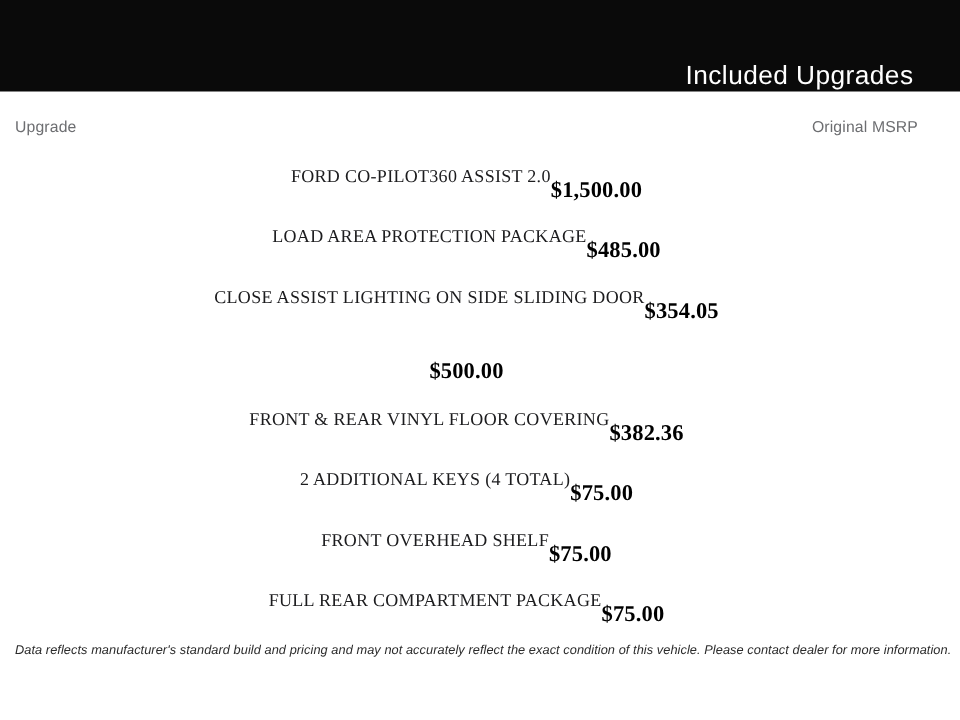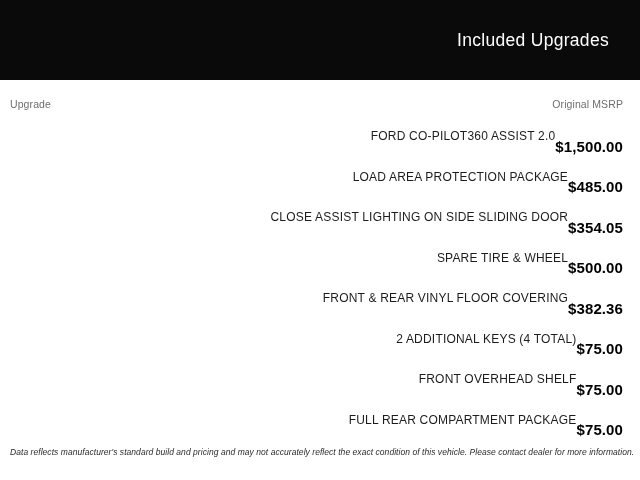--- a/index.html
+++ b/index.html
@@ -13,58 +13,59 @@
     font-family: "Liberation Sans", sans-serif;
     overflow: hidden;
   }
   .screen {
     width: 640px;
     height: 480px;
     background: #ffffff;
     box-sizing: border-box;
   }
   .header {
-    height: 80px;
+    height: 61px;
     background: #0a0a0a;
     display: flex;
-    align-items: center;
+    align-items: flex-end;
     justify-content: flex-end;
     padding-right: 31px;
     box-sizing: border-box;
   }
   .page-title {
     margin: 0;
     color: #ffffff;
     font-size: 17.5px;
     font-weight: 400;
     letter-spacing: 0.3px;
   }
   .table-area {
     padding-left: 10px;
-    padding-right: 17px;
+    padding-right: 28px;
     box-sizing: border-box;
   }
   .col-header {
     display: flex;
     justify-content: space-between;
     align-items: center;
     margin-top: 16px;
     height: 16px;
     font-size: 10.5px;
     color: #6d6e71;
     letter-spacing: 0.1px;
   }
   .table-body {
     margin-top: 4px;
   }
   .row {
     height: 40.5px;
     display: flex;
-    justify-content: flex-end;
+    justify-content: center;
     align-items: center;
+    font-family: Liberation Serif, serif;
   }
   .upgrade-name {
     font-size: 12px;
     color: #1c1c1e;
     letter-spacing: 0.2px;
   }
   .upgrade-price {
     font-size: 15px;
     font-weight: 700;
     color: #000000;
@@ -106,21 +107,20 @@
     <span class="upgrade-name">LOAD AREA PROTECTION PACKAGE</span>
     <span class="upgrade-price">$485.00</span>
   </div>
 
   <div class="row">
     <span class="upgrade-name">CLOSE ASSIST LIGHTING ON SIDE SLIDING DOOR</span>
     <span class="upgrade-price">$354.05</span>
   </div>
 
   <div class="row">
-    <span class="upgrade-name">SPARE TIRE &amp; WHEEL</span>
     <span class="upgrade-price">$500.00</span>
   </div>
 
   <div class="row">
     <span class="upgrade-name">FRONT &amp; REAR VINYL FLOOR COVERING</span>
     <span class="upgrade-price">$382.36</span>
   </div>
 
   <div class="row">
     <span class="upgrade-name">2 ADDITIONAL KEYS (4 TOTAL)</span>

